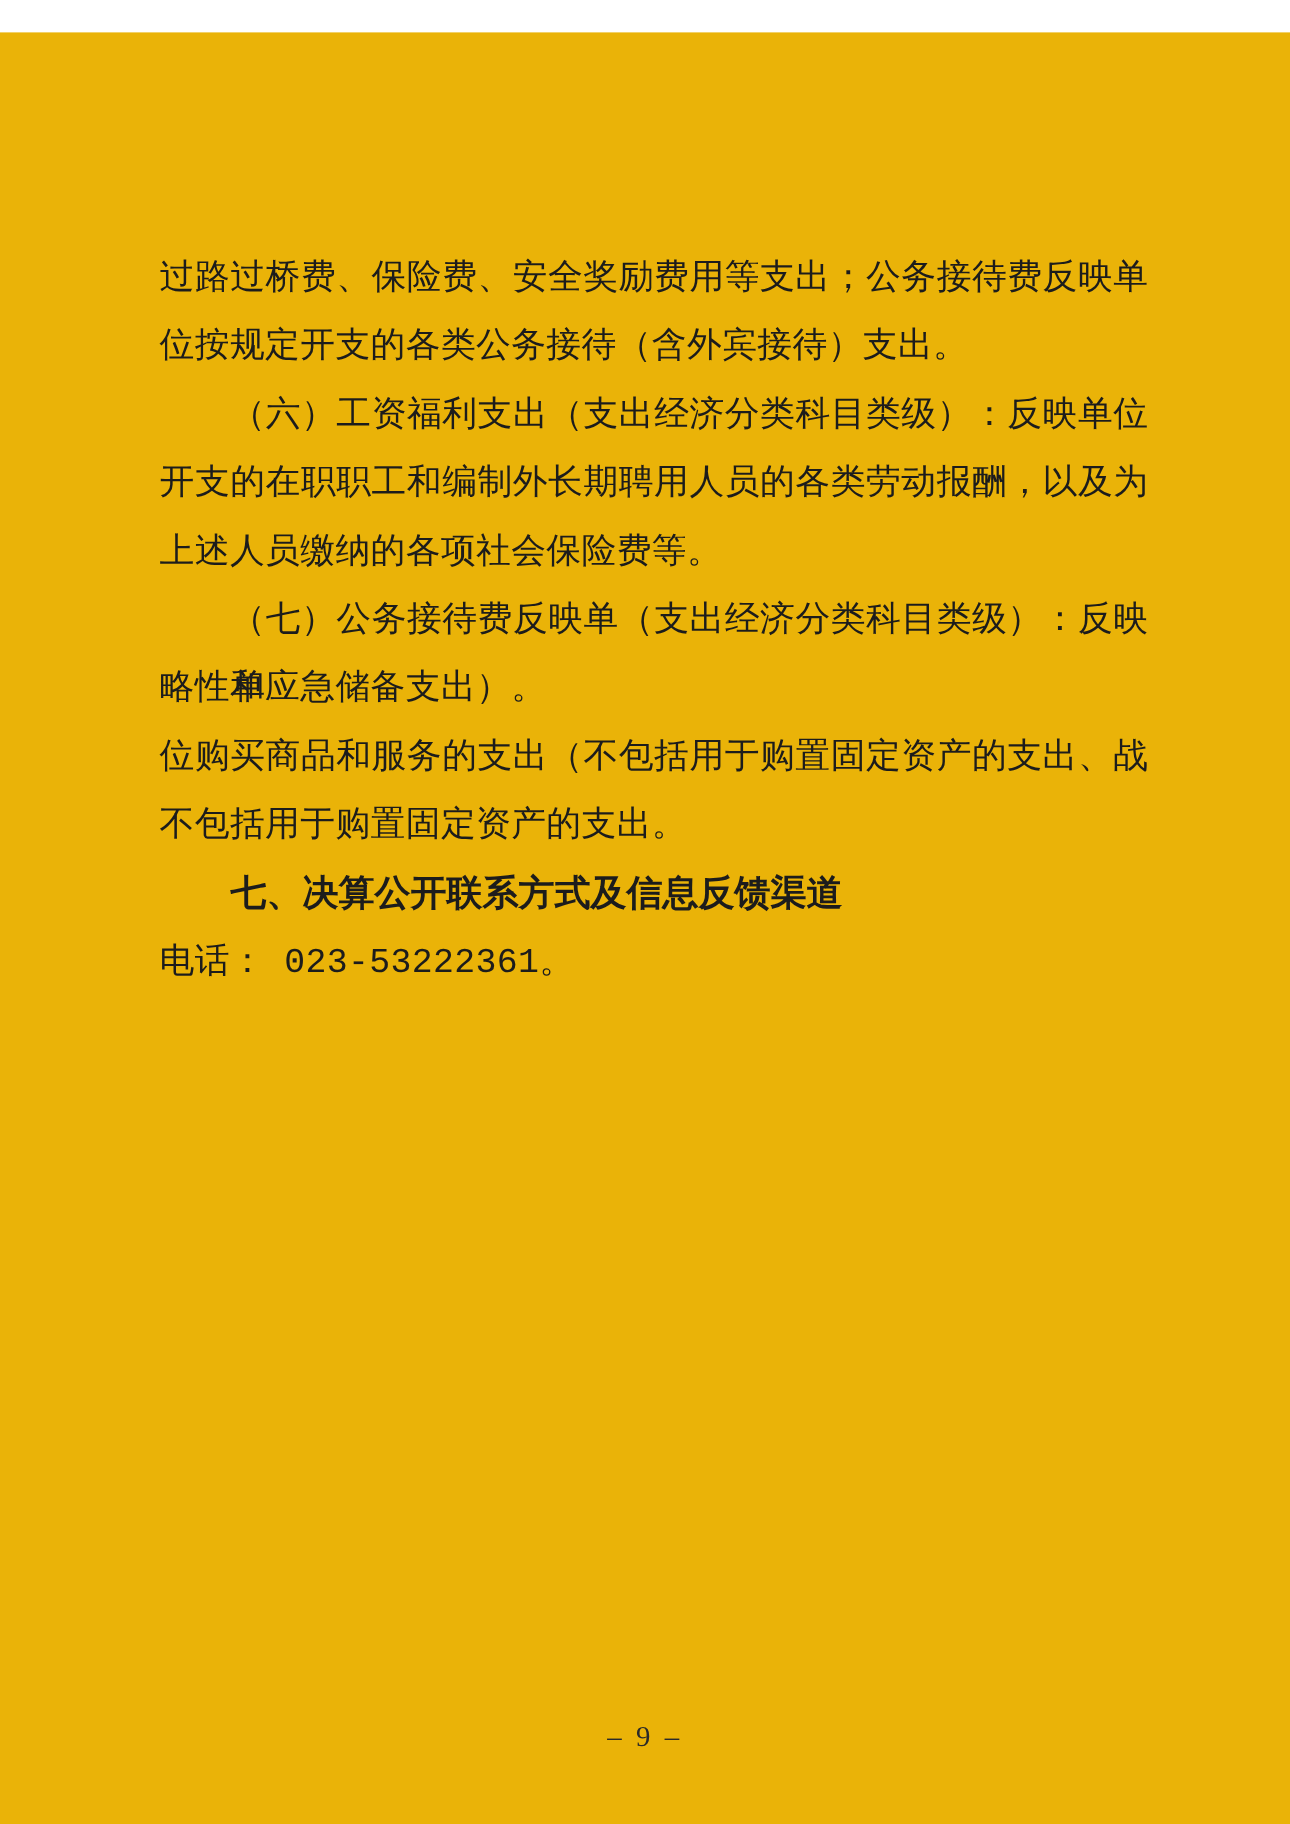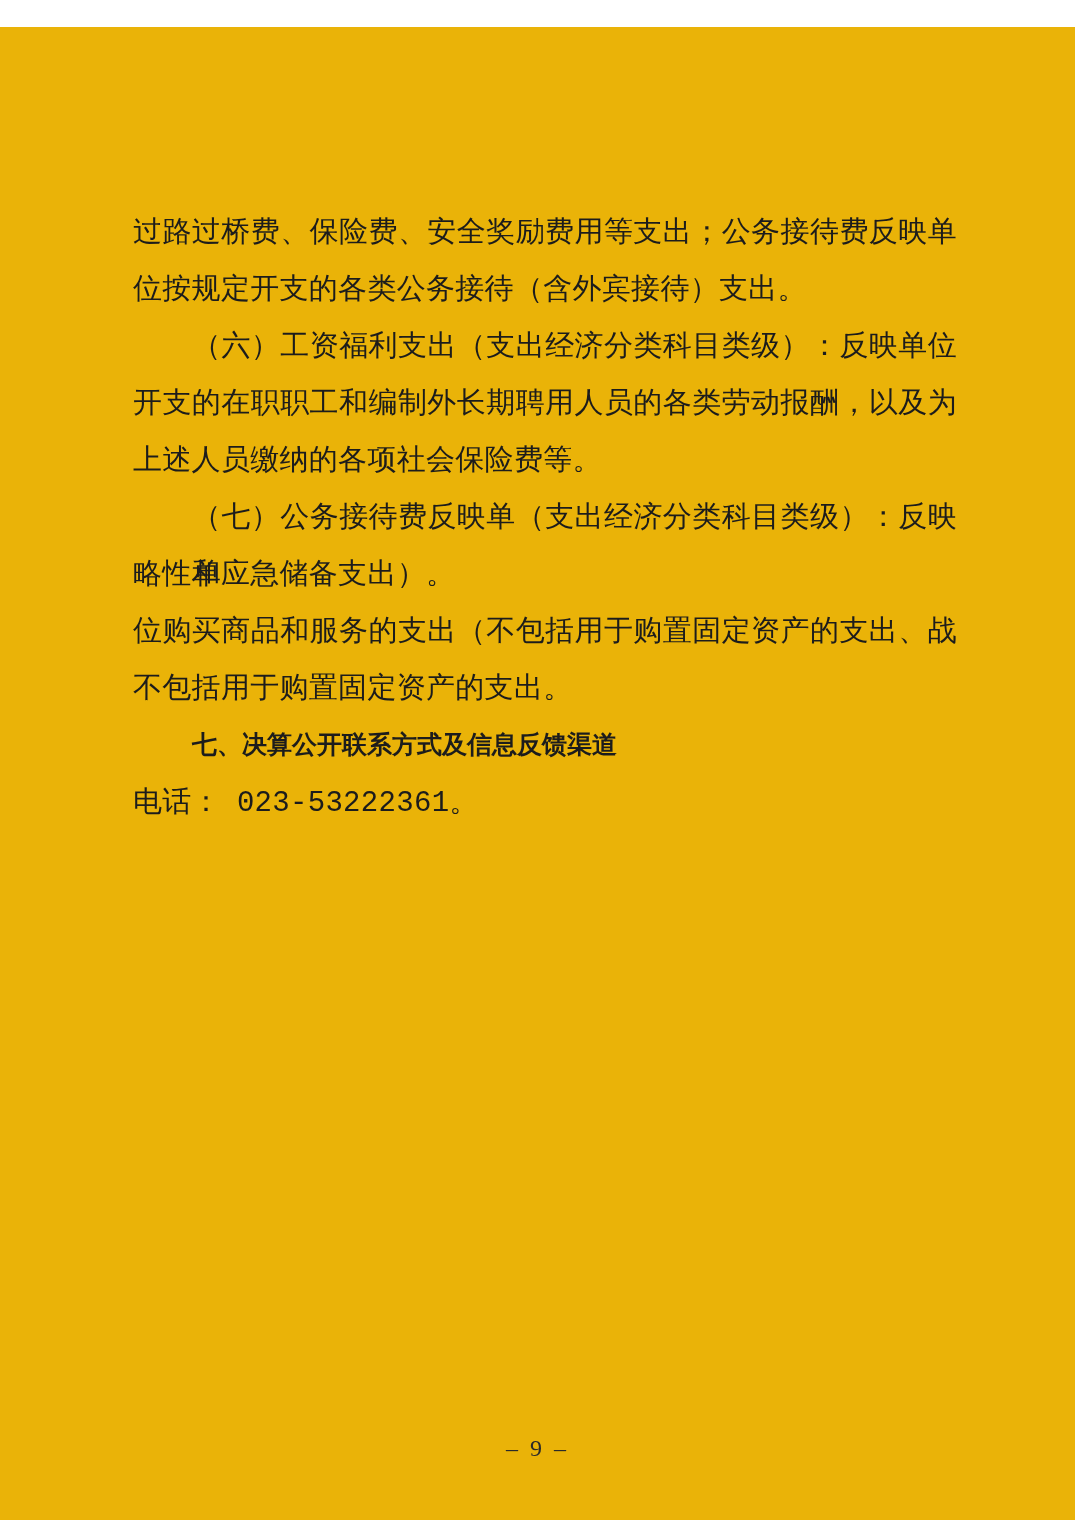--- a/index.html
+++ b/index.html
@@ -36,21 +36,21 @@
   }
   .indent {
     padding-left: 59px;
   }
   .b {
     font-weight: normal;
   }
   .heading {
     font-family: "Liberation Sans", "DejaVu Sans", sans-serif;
     font-weight: bold;
-    font-size: 25px;
+    font-size: 30px;
     letter-spacing: 0;
   }
   .phone {
     margin-left: 16px;
     font-family: Liberation Mono, monospace;
   }
   .footer {
     position: absolute;
     left: 0;
     right: 0;

